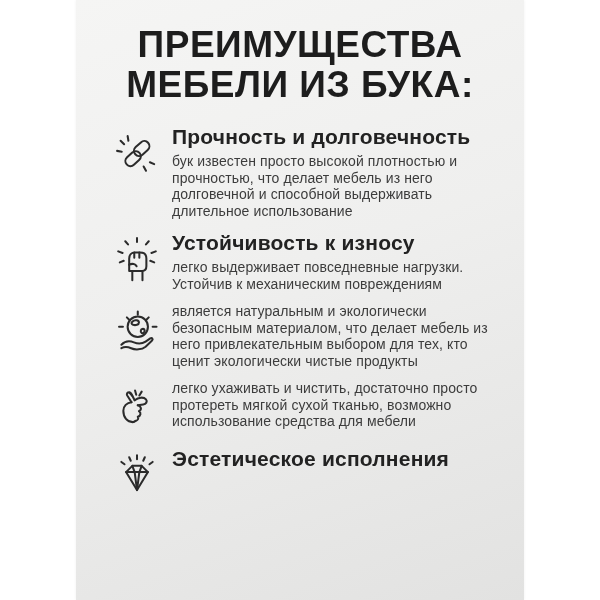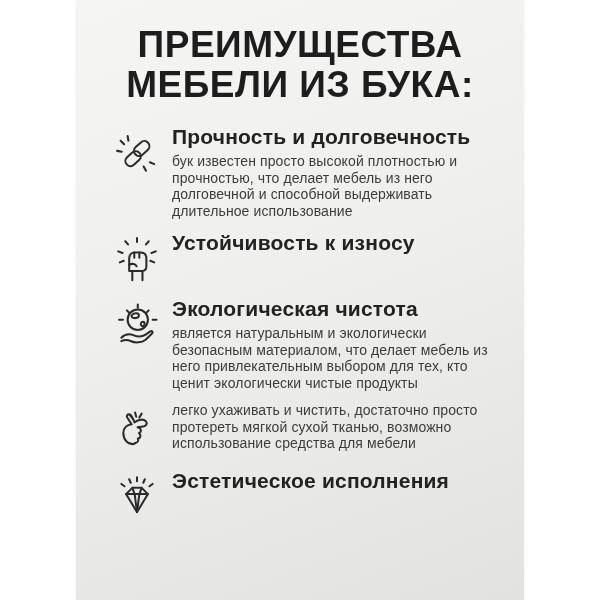--- a/index.html
+++ b/index.html
@@ -109,35 +109,35 @@
           <svg viewBox="0 0 64 64">
             <path d="M32 4 L32 9 M17 8 L20.5 12 M47 8 L43.5 12 M8 21 L13.5 23 M56 21 L50.5 23 M10 35 L15 33 M54 35 L49 33"></path>
             <path d="M22 46 L22 30 C22 25.5 25 22.5 29 22.5 L36 22.5 C41 22.5 44 25.5 44 30 L44 40 C44 43.5 42 46 38.5 46 Z"></path>
             <path d="M28.5 22.5 L28.5 29 M35 22.5 L35 29"></path>
             <path d="M22 38 C26 36 30 37 31.5 40"></path>
             <path d="M26 46 L26 58 M39 46 L39 58"></path>
           </svg>
         </div>
         <div class="section-text">
           <div class="section-heading">Устойчивость к износу</div>
+          <div class="section-body">легко выдерживает повседневные нагрузки. Устойчив к механическим повреждениям</div>
         </div>
       </div>
 
       <div class="section">
         <div class="icon-col">
           <svg viewBox="0 0 64 64">
             <circle cx="33" cy="24" r="13"></circle>
             <path d="M26 17.5 C29 14.5 34.5 15.5 34.5 18.5 C34.5 21.5 30 22.5 27 21.5 C24.5 20.5 24.5 19 26 17.5 Z"></path>
             <path d="M38 27 C41 26 43 28 41 31 C39 33.8 36 31.5 37 28.5 Z"></path>
             <path d="M14 24 L9 24 M57 24 L52 24 M19 12 L22 15 M47 12 L44 15 M33 4.5 L33 8.5"></path>
             <path d="M12 47 C17 42 23 42 28 44 C33 46 38.5 46 43 43 L49 39 C51.3 37.7 53.2 40 51 42 L43 49.5 C38 53.5 30 54 24.5 51.5 C19.5 49.3 15.5 49.5 12 51.5"></path>
           </svg>
         </div>
         <div class="section-text">
-          <div class="section-heading">Экологическая чистота</div>
           <div class="section-body">является натуральным и экологически безопасным материалом, что делает мебель из него привлекательным выбором для тех, кто ценит экологически чистые продукты</div>
         </div>
       </div>
 
       <div class="section">
         <div class="icon-col">
           <svg viewBox="0 0 64 64">
             <path d="M29.5 7 L31 12.5 M38 8.5 L35 13.5 M22.5 10 L26 14"></path>
             <path d="M25 22 L19.5 13.5 C17.5 10 22.5 7.5 24.5 11 L29 19.5"></path>
             <path d="M29 19.5 C34 15.5 40.5 15 43.5 18.5 C45.8 21.2 43.5 24.5 40 25 L33 26"></path>

